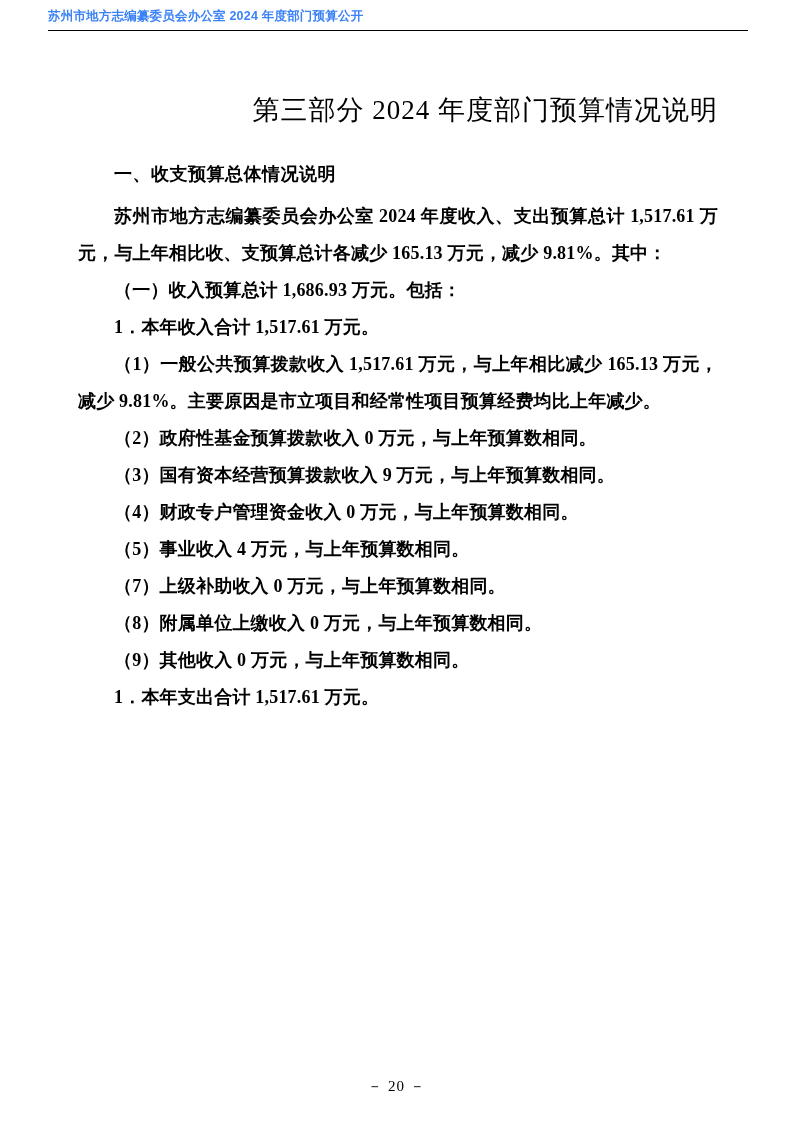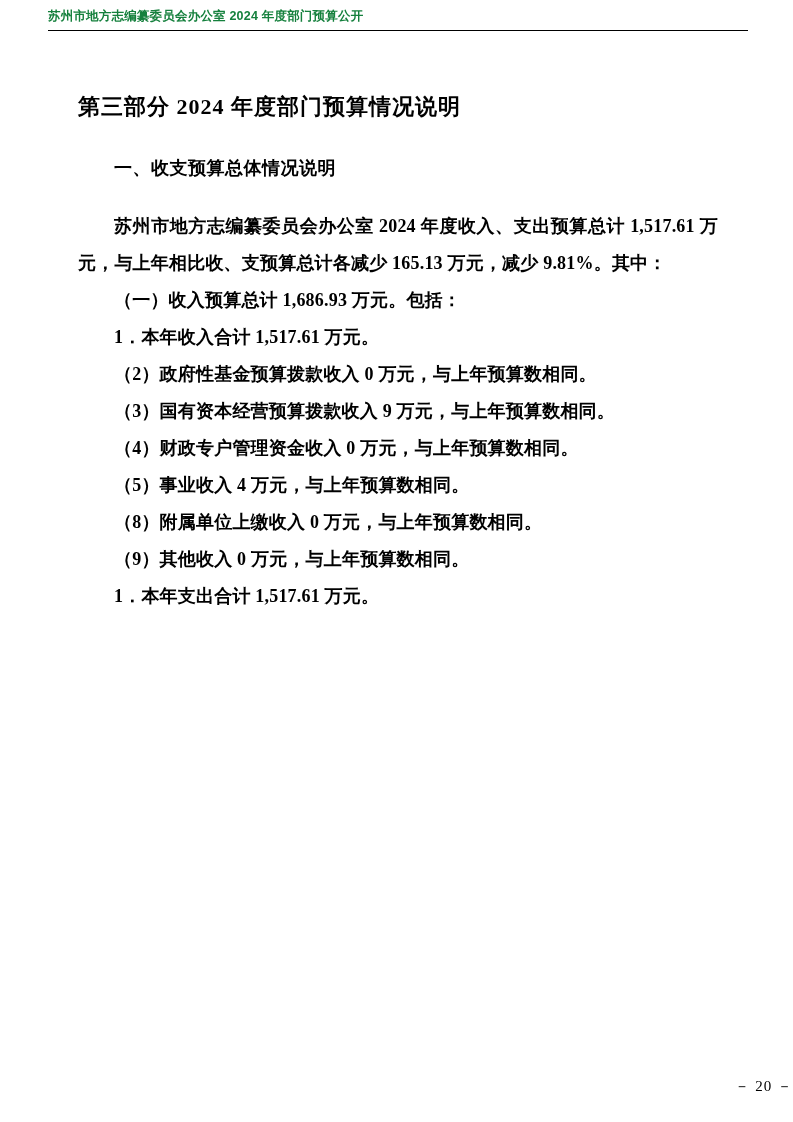--- a/index.html
+++ b/index.html
@@ -23,49 +23,49 @@
   }
   .header {
     position: absolute;
     top: 8px;
     left: 48px;
     width: 700px;
     font-size: 12.5px;
     font-weight: bold;
     font-family: "Liberation Sans", "DejaVu Sans", sans-serif;
     letter-spacing: 0.2px;
-    color: #15803d;
+    color: #3b82f6;
     white-space: nowrap;
   }
   .header-rule {
     position: absolute;
     top: 30px;
     left: 48px;
     width: 700px;
     height: 1px;
     background: #000;
   }
   .content {
     position: absolute;
     top: 92px;
     left: 78px;
     width: 640px;
   }
   .doc-title {
-    font-size: 22px;
-    font-weight: bold;
-    text-align: left;
+    font-size: 27px;
+    font-weight: normal;
+    text-align: right;
     letter-spacing: 1px;
     margin: 0 0 34px 0;
     font-family: "Liberation Serif", "DejaVu Serif", serif;
   }
   .section-title {
     font-size: 18px;
     font-weight: bold;
-    margin: 0 0 28px 0;
+    margin: 0 0 12px 0;
     text-indent: 36px;
     letter-spacing: 0.5px;
   }
   p.para {
     font-size: 18px;
     line-height: 37px;
     margin: 0;
     text-align: justify;
     text-justify: inter-ideograph;
     text-indent: 36px;
@@ -73,45 +73,47 @@
     font-weight: bold;
   }
   p.bold {
     font-weight: bold;
   }
   .footer {
     position: absolute;
     bottom: 26px;
     left: 0;
     width: 793px;
-    text-align: right;
+    text-align: center;
     font-size: 15px;
     letter-spacing: 1px;
   }
 </style>
 </head>
 <body>
 
 <div class="page">
 
   <div class="header">苏州市地方志编纂委员会办公室 2024 年度部门预算公开</div>
   <div class="header-rule"></div>
 
   <div class="content">
     <h1 class="doc-title">第三部分 2024 年度部门预算情况说明</h1>
 
     <div class="section-title">一、收支预算总体情况说明</div>
 
     <p class="para">苏州市地方志编纂委员会办公室 2024 年度收入、支出预算总计 1,517.61 万元，与上年相比收、支预算总计各减少 165.13 万元，减少 9.81%。其中：</p>
     <p class="para bold">（一）收入预算总计 1,686.93 万元。包括：</p>
     <p class="para">1．本年收入合计 1,517.61 万元。</p>
+    <p class="para">（1）一般公共预算拨款收入 1,517.61 万元，与上年相比减少 165.13 万元，减少 9.81%。主要原因是市立项目和经常性项目预算经费均比上年减少。</p>
     <p class="para">（2）政府性基金预算拨款收入 0 万元，与上年预算数相同。</p>
     <p class="para">（3）国有资本经营预算拨款收入 9 万元，与上年预算数相同。</p>
     <p class="para">（4）财政专户管理资金收入 0 万元，与上年预算数相同。</p>
     <p class="para">（5）事业收入 4 万元，与上年预算数相同。</p>
+    <p class="para">（7）上级补助收入 0 万元，与上年预算数相同。</p>
     <p class="para">（8）附属单位上缴收入 0 万元，与上年预算数相同。</p>
     <p class="para">（9）其他收入 0 万元，与上年预算数相同。</p>
     <p class="para">1．本年支出合计 1,517.61 万元。</p>
   </div>
 
   <div class="footer">－ 20 －</div>
 
 </div>
 
 </body></html>

